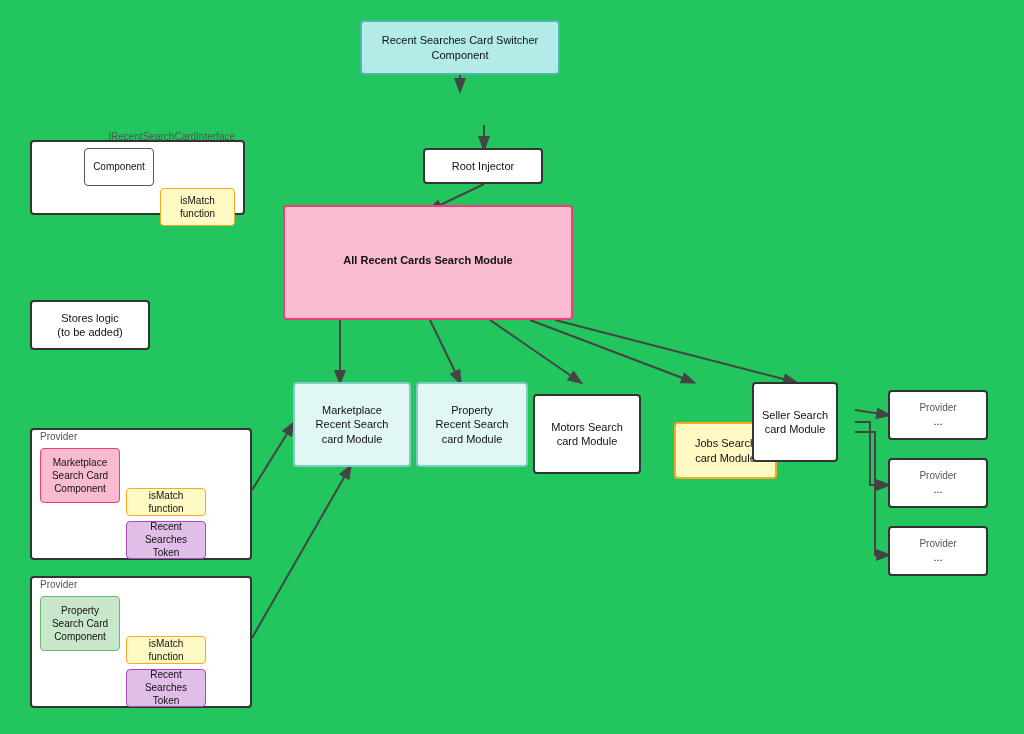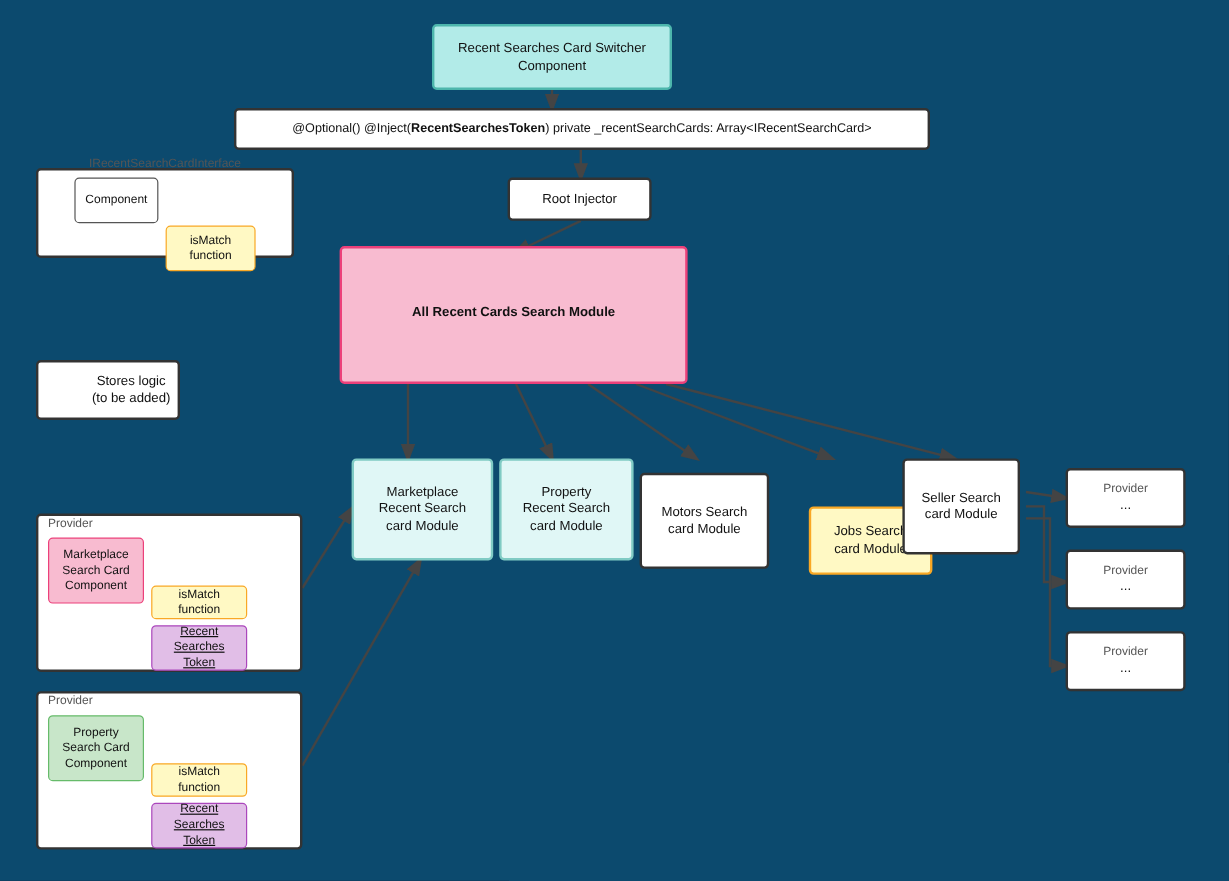--- a/index.html
+++ b/index.html
@@ -9,21 +9,21 @@
       font-size: 12px;
       width: 1024px;
       height: 734px;
       overflow: hidden;
       position: relative;
     }
     .diagram {
       position: relative;
       width: 1024px;
       height: 734px;
-      background: #0c4a6e;
+      background: #22c55e;
     }
     .box {
       position: absolute;
       border: 2px solid #555;
       background: #fff;
       border-radius: 4px;
       display: flex;
       align-items: center;
       justify-content: center;
       text-align: center;
@@ -54,21 +54,20 @@
       background: #fff;
       border-color: #555;
     }
     .box.green-bg {
       background: #c8e6c9;
       border-color: #66bb6a;
     }
     .box.purple-bg {
       background: #e1bee7;
       border-color: #ab47bc;
-      text-decoration: underline;
     }
     .box.dark-border {
       border-color: #333;
     }
     
     svg.lines {
       position: absolute;
       top: 0; left: 0;
       width: 1024px;
       height: 734px;
@@ -121,41 +120,38 @@
     <polyline points="855,422 870,422 870,485 888,485" marker-end="url(#arrow)"></polyline>
 
     <polyline points="855,432 875,432 875,555 888,555" marker-end="url(#arrow)"></polyline>
   </svg>
 
   <div class="box teal-bg" style="left:360px;top:20px;width:200px;height:55px;">
     <span>Recent Searches Card Switcher
 Component</span>
   </div>
 
-  <div class="box white-bg dark-border" style="left:195px;top:90px;width:580px;height:35px;font-size:10.5px;">
-    <span>@Optional() @Inject(<strong>RecentSearchesToken</strong>) private _recentSearchCards: Array&lt;IRecentSearchCard&gt;</span>
-  </div>
 
   <div class="box white-bg dark-border" style="left:423px;top:148px;width:120px;height:36px;justify-content:center;">
     <span>Root Injector</span>
   </div>
 
-  <div class="box white-bg dark-border" style="left:30px;top:140px;width:215px;height:75px;flex-direction:column;align-items:center;padding:17px 8px;">
+  <div class="box white-bg dark-border" style="left:30px;top:140px;width:215px;height:75px;flex-direction:column;align-items:flex-end;padding:17px 8px;">
     <div style="font-size:10px;color:#555;margin-bottom:5px;">IRecentSearchCardInterface</div>
     <div style="display:flex;gap:6px;">
       <div class="box white-bg" style="position:relative;width:70px;height:38px;font-size:10px;border:1.5px solid #555;">
         <span>Component</span>
       </div>
       <div class="box yellow-bg" style="position:relative;width:75px;height:38px;font-size:10px;border:1.5px solid #f9a825;">
         <span>isMatch<br>function</span>
       </div>
     </div>
   </div>
 
-  <div class="box white-bg dark-border" style="left:30px;top:300px;width:120px;height:50px;justify-content:flex-end;">
+  <div class="box white-bg dark-border" style="left:30px;top:300px;width:120px;height:50px;">
     <span>Stores logic<br>(to be added)</span>
   </div>
 
   <div class="box pink-bg" style="left:283px;top:205px;width:290px;height:115px;flex-direction:column;">
     <div style="font-weight:bold;margin-bottom:4px;">All Recent Cards Search Module</div>
   </div>
 
   <div class="box light-teal" style="left:293px;top:382px;width:118px;height:85px;">
     <span>Marketplace<br>Recent Search<br>card Module</span>
   </div>
@@ -165,21 +161,21 @@
   </div>
 
   <div class="box white-bg dark-border" style="left:533px;top:394px;width:108px;height:80px;">
     <span>Motors Search<br>card Module</span>
   </div>
 
   <div class="box yellow-bg" style="left:674px;top:382px;width:103px;height:57px;">
     <span>Jobs Search<br>card Module</span>
   </div>
 
-  <div class="box white-bg dark-border" style="left:752px;top:382px;width:98px;height:80px;">
+  <div class="box white-bg dark-border" style="left:752px;top:382px;width:86px;height:80px;">
     <span>Seller Search<br>card Module</span>
   </div>
 
   <div class="box white-bg dark-border" style="left:30px;top:428px;width:222px;height:132px;flex-direction:column;align-items:flex-start;padding:5px 8px;">
     <div style="font-size:10px;color:#555;margin-bottom:5px;">Provider</div>
     <div style="display:flex;gap:6px;align-items:flex-start;">
       <div class="box pink-bg" style="position:relative;width:80px;height:55px;font-size:10px;border:1.5px solid #ec407a;">
         <span>Marketplace<br>Search Card<br>Component</span>
       </div>
       <div style="display:flex;flex-direction:column;gap:5px;">

